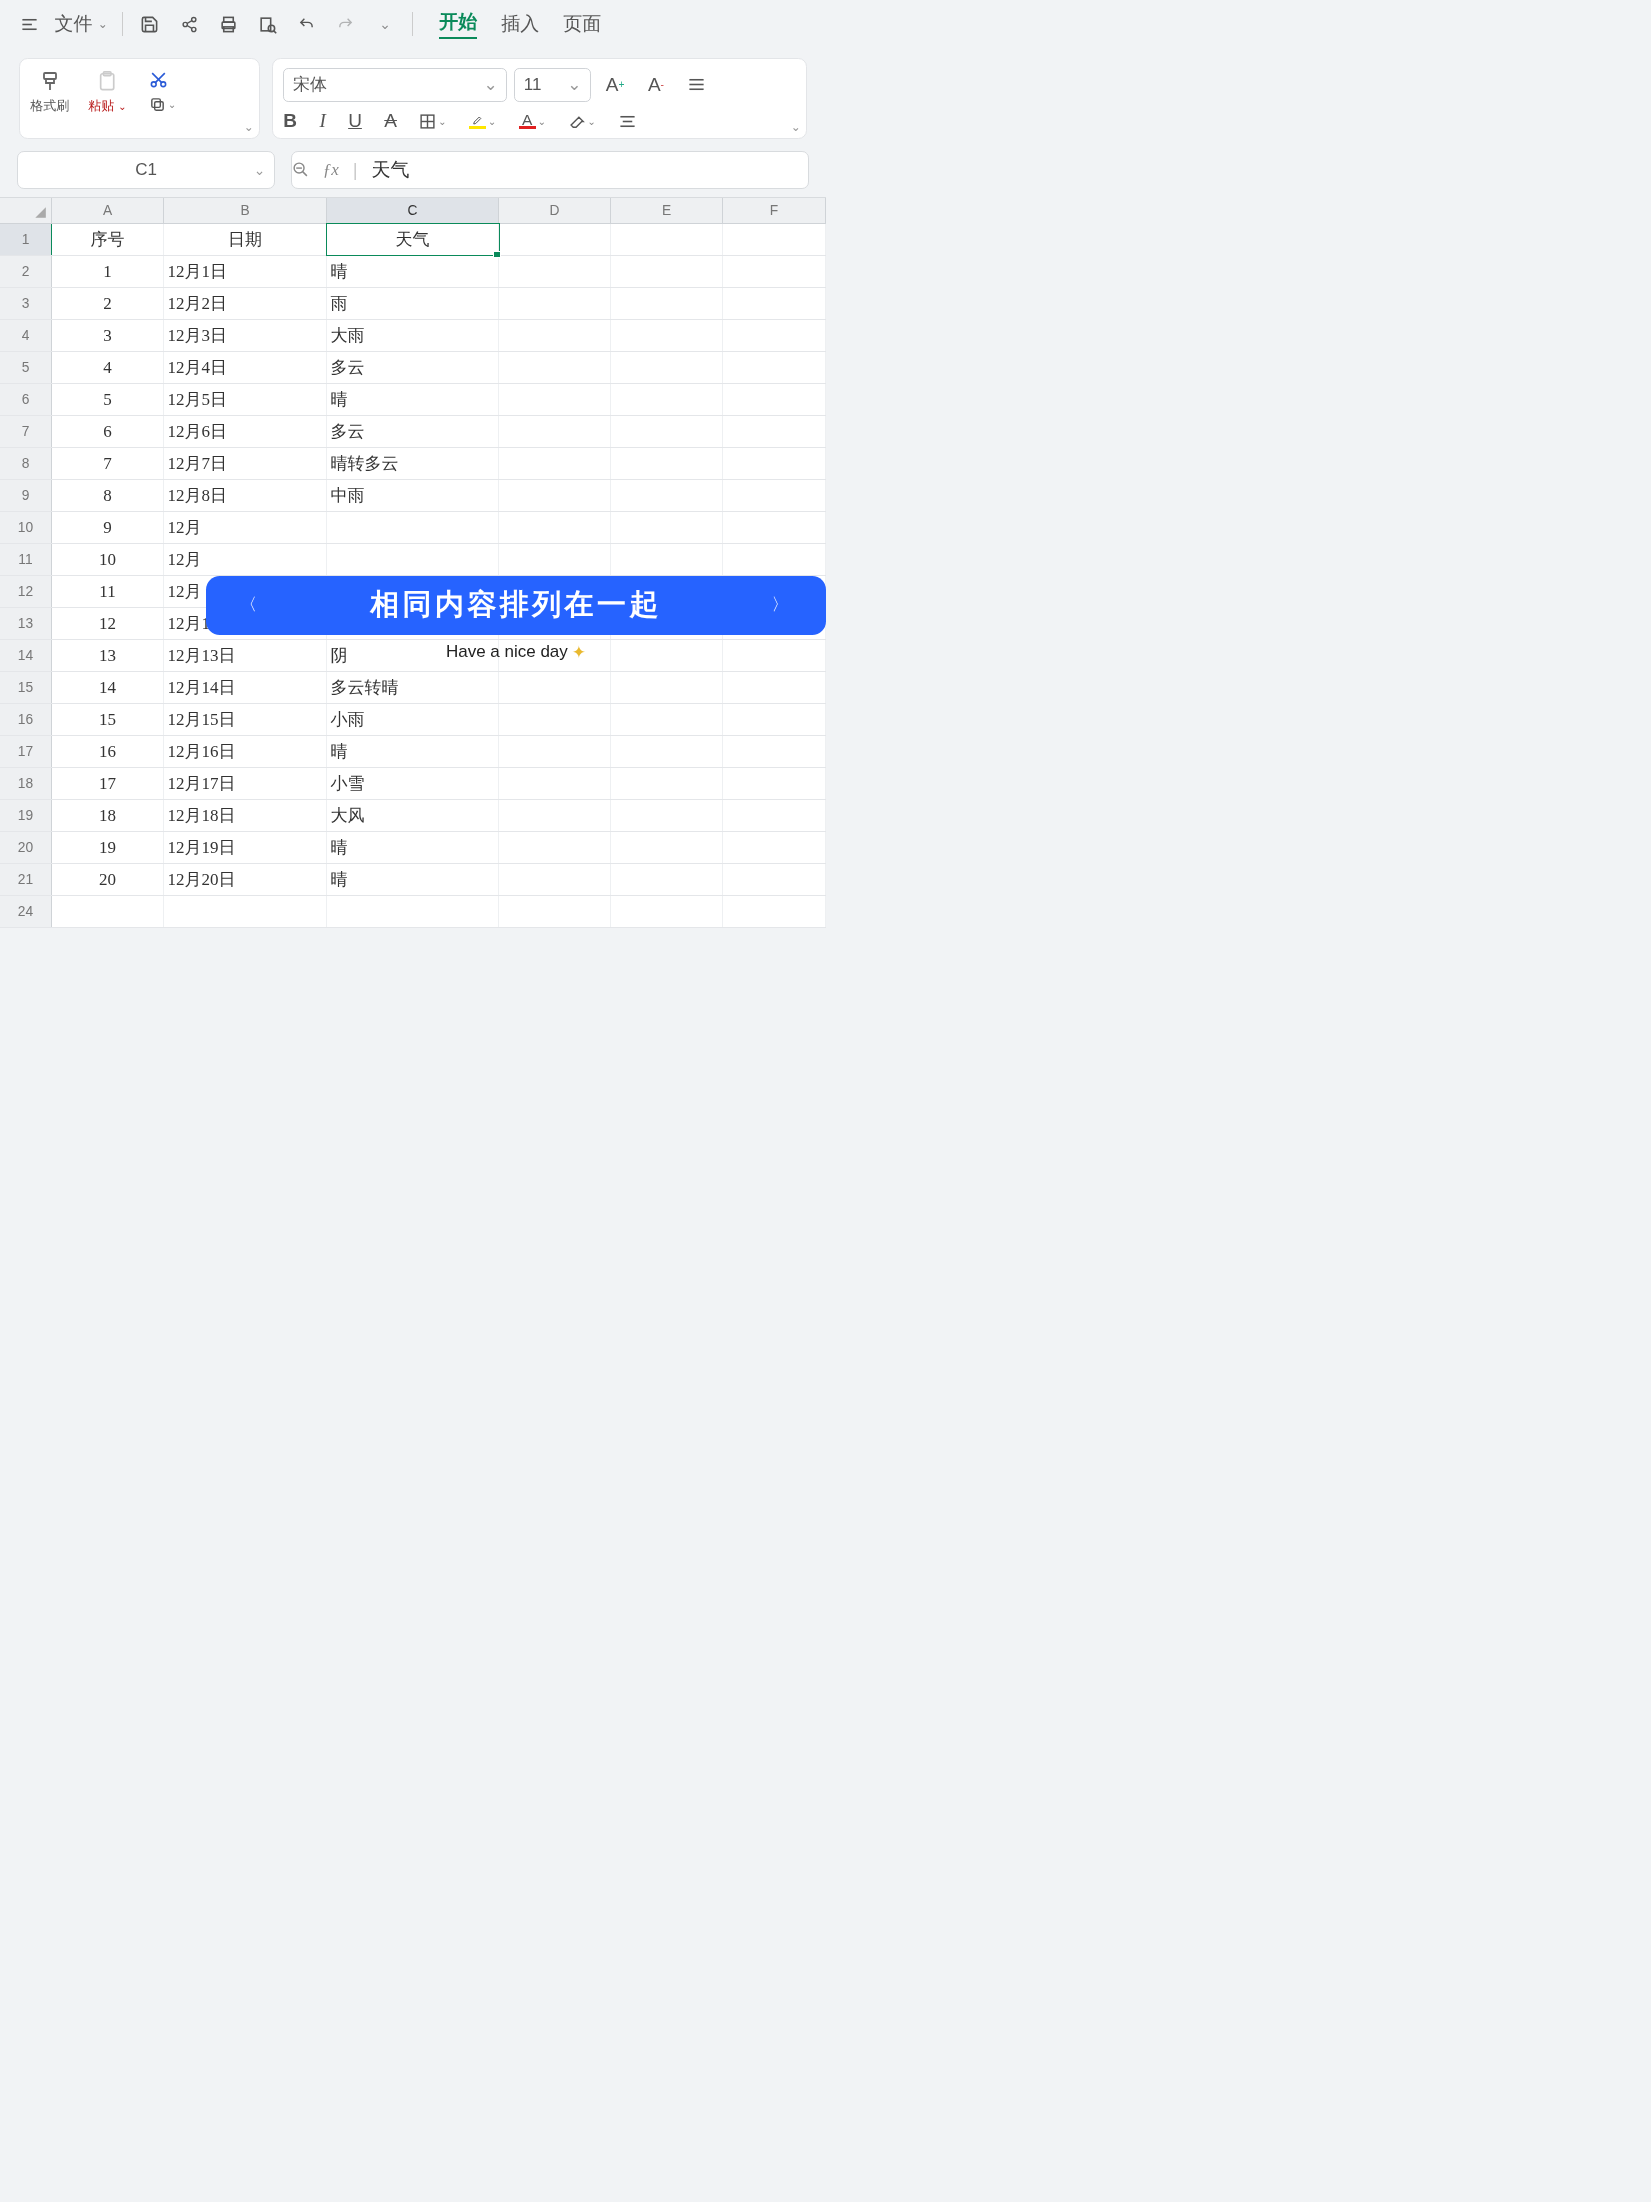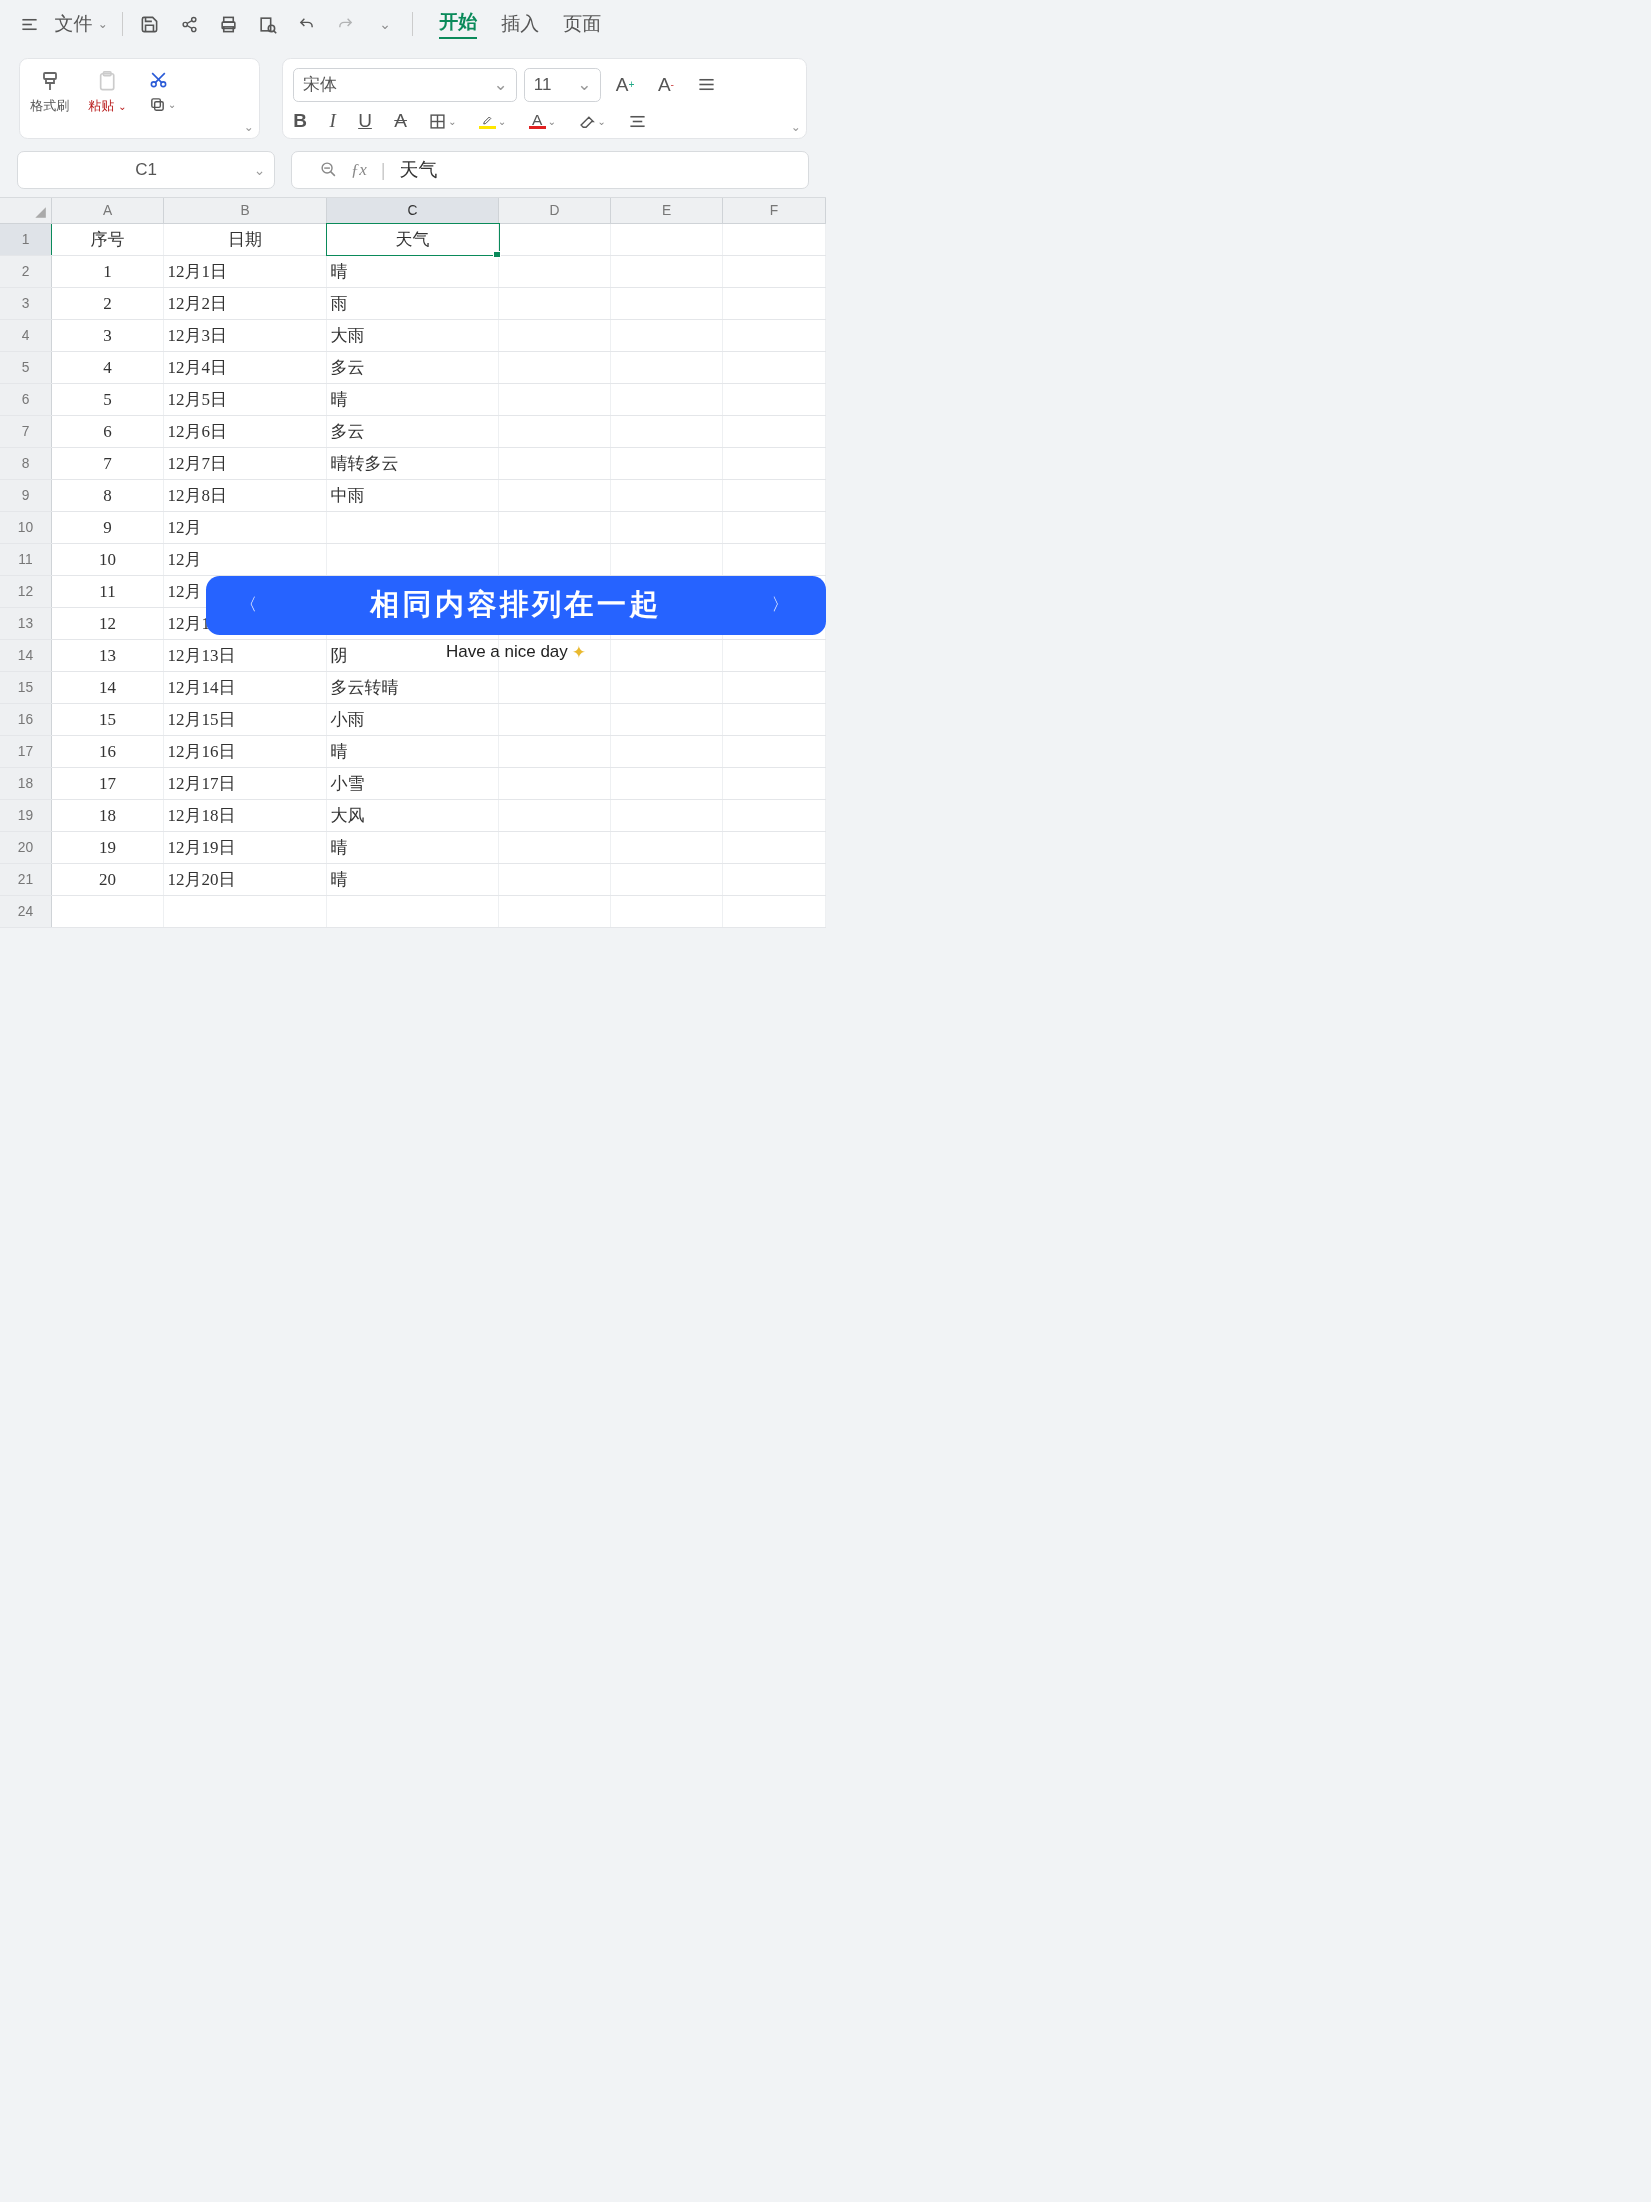--- a/index.html
+++ b/index.html
@@ -18,33 +18,33 @@
 .panel { background:#fff; border:0.9px solid #e3e5e8; border-radius:8.6px; padding:8.6px 10.3px 5.2px 10.3px; position:relative; display:flex; flex-direction:column; }
 .panel .launcher { position:absolute; right:5.2px; bottom:3.4px; color:#999; font-size:12px;}
 .p1 { width:241px; }
 .p1row1 { display:flex; gap:19px; align-items:center; justify-content:flex-start;}
 .bigicon { display:flex; flex-direction:column; align-items:center; gap:1.7px; font-size:13px; color:#555;}
 .bigicon .ic { font-size:26px; color:#666; height:27.5px; display:flex; align-items:center;}
 .bigicon.disabled { color:#b91c1c;}
 .bigicon.disabled .ic { color:#ccc; }
 .smalls { display:flex; flex-direction:column; gap:6.9px; margin-left:3.4px;}
 .smalls .si { font-size:19px; color:#444; display:flex; align-items:center; gap:1.7px;}
-.p2 { flex:1;margin-left:10px; }
+.p2 { flex:1; }
 .p2row { display:flex; align-items:center; gap:6.9px; }
 .selbox { border:0.9px solid #d0d3d7; border-radius:5.2px; height:34px; display:flex; align-items:center; justify-content:space-between; padding:0 8.6px; font-size:17px; color:#555; background:#fff;}
 .p2row2 { display:flex; align-items:center; gap:22.4px; margin-top:8.6px; font-size:19px; color:#555;}
 .p2row2 .fmtbtn { display:flex; align-items:center; gap:1.7px;}
 .hl-under { width:17px; height:3.4px; background:#ffe600; display:inline-block;}
 .red-under { width:17px; height:3.4px; background:#e02020; display:inline-block;}
 
 
 .fbar { display:flex; gap:16px; padding:8.6px 17px; align-items:flex-start; }
 .namebox { width:258px; height:38px; background:#fff; border:0.9px solid #d8dbde; border-radius:6.9px; display:flex; align-items:center; padding:0 12px; font-size:17px; color:#555; justify-content:center; position:relative;}
 .namebox .dd { position:absolute; right:8.6px; color:#999; font-size:13.8px;}
-.formula { flex:1; height:38px; background:#fff; border:0.9px solid #d8dbde; border-radius:6.9px; display:flex; align-items:center; padding:0 28px; gap:13.8px; font-size:19px; color:#555;}
+.formula { flex:1; height:38px; background:#fff; border:0.9px solid #d8dbde; border-radius:6.9px; display:flex; align-items:center; padding:0 0; gap:13.8px; font-size:19px; color:#555;}
 .formula .fx { font-style:italic; color:#888; font-family:serif; font-size:17px;}
 .formula .val { color:#333; font-size:19px;}
 
 
 .grid-wrap { background:#fff; border-top:0.9px solid #d8dbde; }
 .colhead { display:flex; height:26px; background:#eef0f2; border-bottom:0.9px solid #cfd3d7; font-size:13.8px; color:#777;}
 .corner { width:52px; border-right:0.9px solid #cfd3d7; display:flex; align-items:center; justify-content:flex-end; padding-right:5.2px; color:#aaa;}
 .ch { border-right:0.9px solid #cfd3d7; display:flex; align-items:center; justify-content:center;}
 .ch.sel { background:#dfe3e8; color:#333; font-weight:500;}
 .wA{width:112px;} .wB{width:163px;} .wC{width:172px;} .wD{width:112px;} .wE{width:112px;} .wF{width:103px;}

